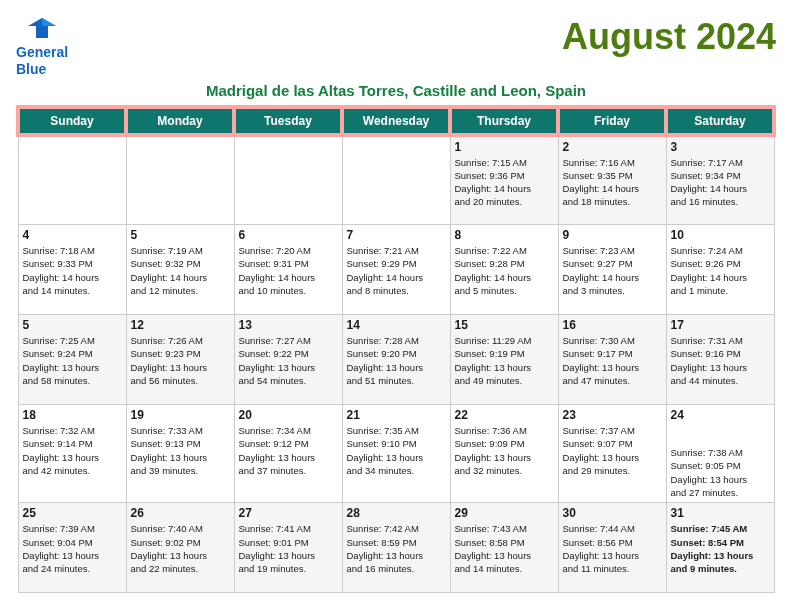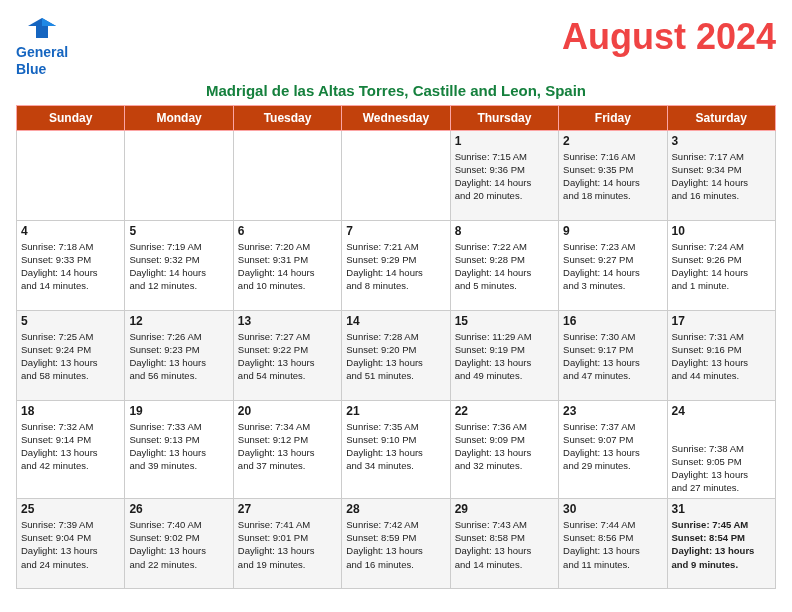--- a/index.html
+++ b/index.html
@@ -31,43 +31,43 @@
     .logo-text span {
       color: #1565c0;
     }
     .logo-bird {
       width: 28px;
       height: 24px;
     }
     .month-title {
       font-size: 36px;
       font-weight: bold;
-      color: #ef4444;
+      color: #4d7c0f;
       text-align: right;
     }
     .subtitle {
       text-align: center;
       font-size: 15px;
       font-weight: bold;
       color: #15803d;
       margin-bottom: 6px;
     }
     table {
       width: 100%;
       border-collapse: collapse;
       table-layout: fixed;
     }
     thead tr th {
-      background: #c2410c;
+      background: #0f766e;
       color: #fff;
       font-size: 12px;
       font-weight: bold;
       padding: 5px 4px;
       text-align: center;
-      border: 1px solid #fca5a5;
+      border: 4px solid #fca5a5;
     }
     tbody tr td {
       border: 1px solid #ccc;
       vertical-align: top;
       padding: 3px 4px;
       font-size: 10px;
       color: #222;
       height: 90px;
     }
     tbody tr:nth-child(odd) td {

